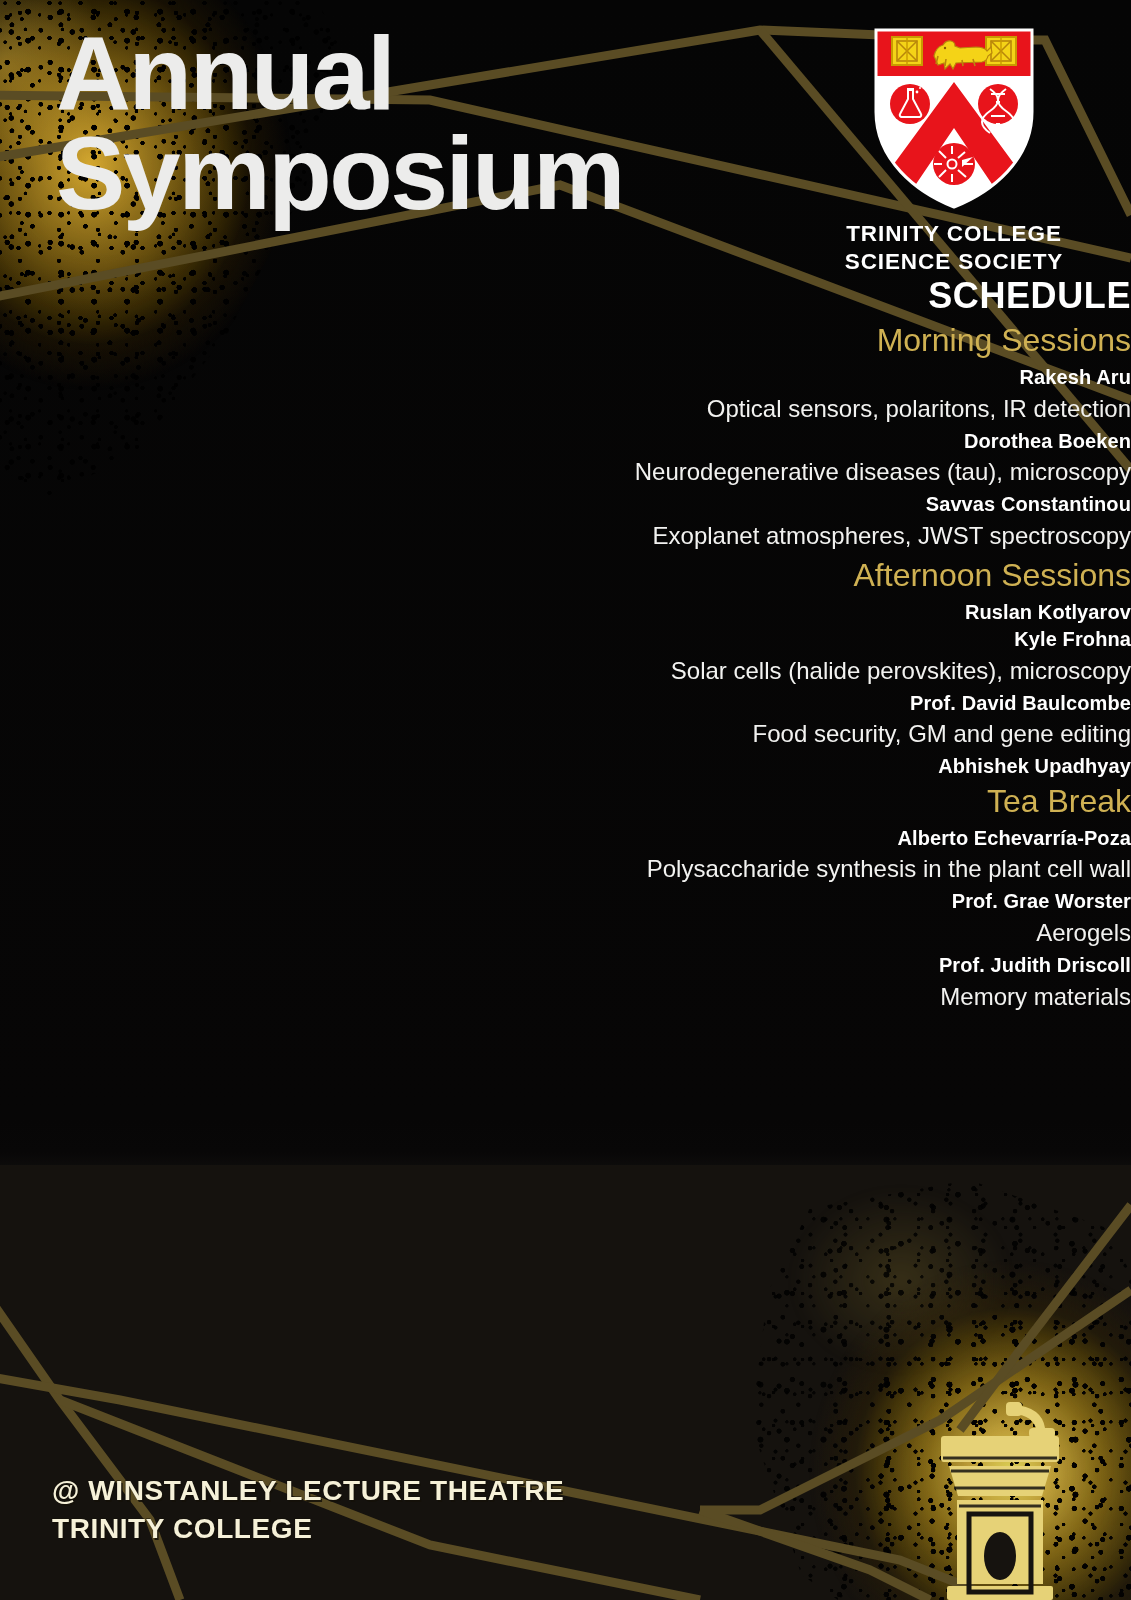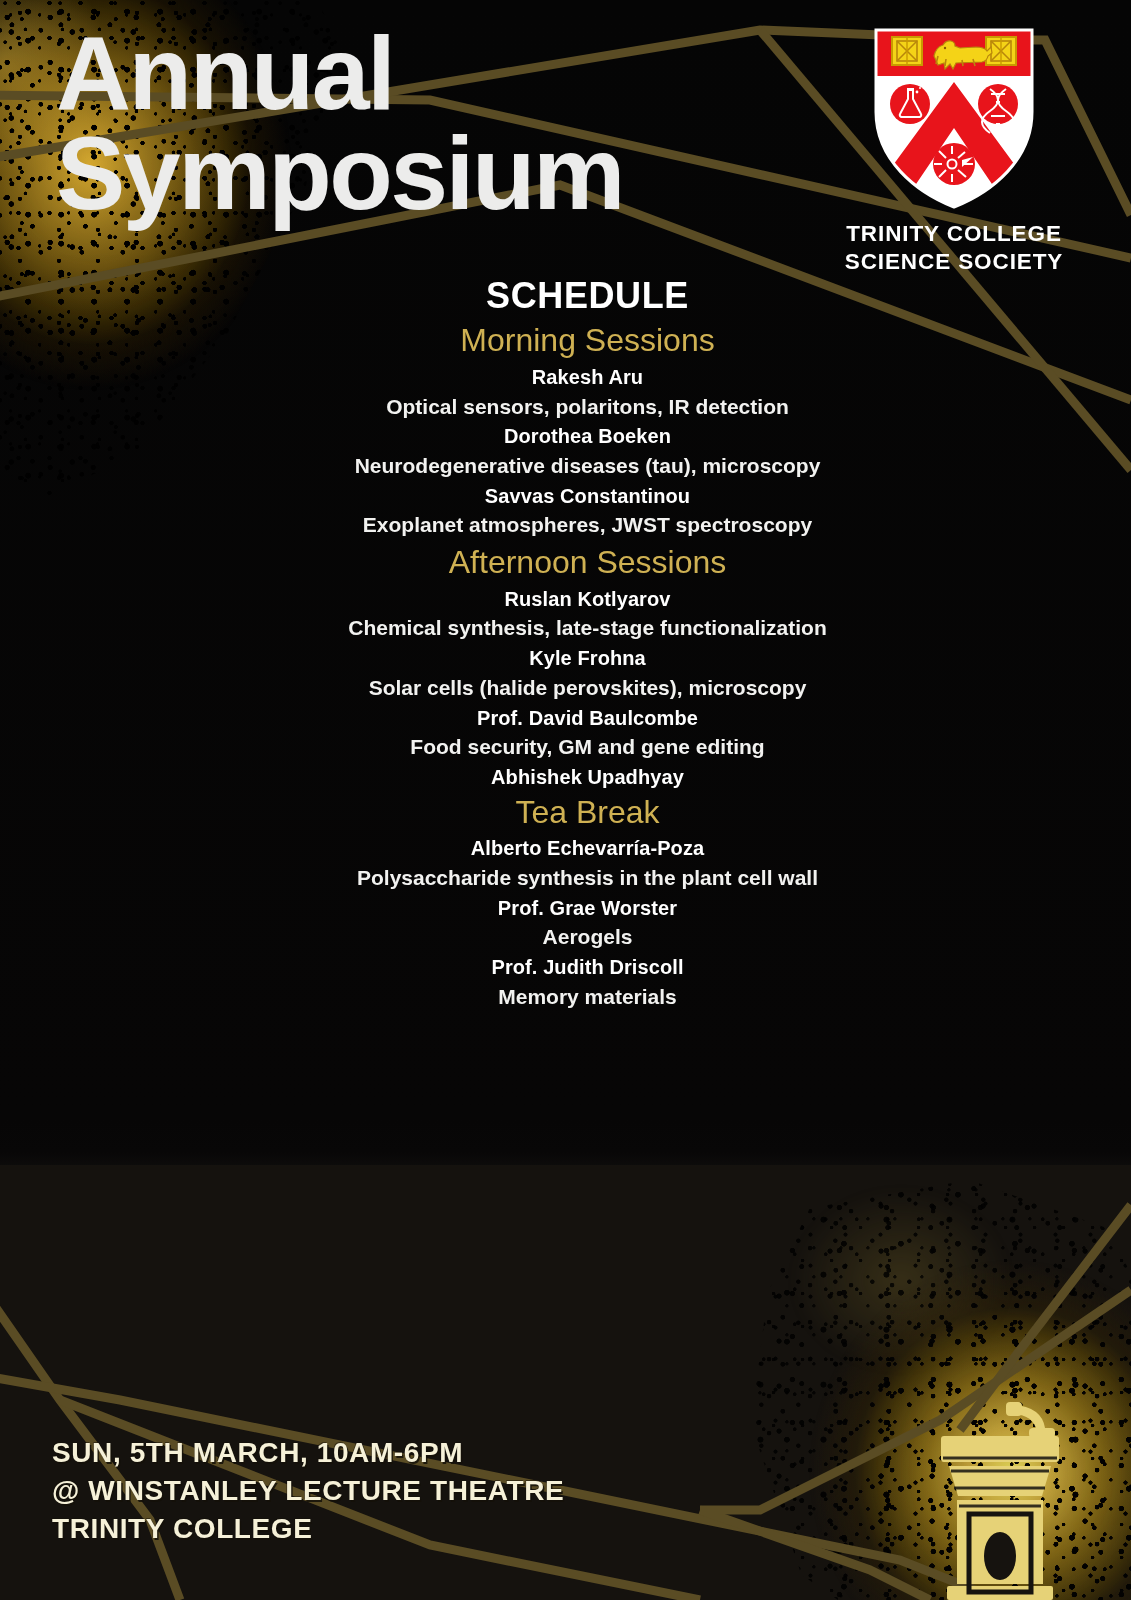--- a/index.html
+++ b/index.html
@@ -126,21 +126,21 @@
     font-weight:700;
     font-size:22.5px;
     line-height:1.24;
     letter-spacing:.9px;
   }
 
   
   .schedule{
     position:absolute;
     left:0; right:0; top:276px;
-    text-align:center;
+    text-align:right;
     z-index:5;
     padding-left:44px;
   }
   .sched-head{
     color:#ffffff;
     font-weight:700;
     font-size:36px;
     letter-spacing:.6px;
     line-height:1.12;
     margin:0 0 4px 0;
@@ -156,22 +156,22 @@
   }
   .speaker{
     color:#ffffff;
     font-weight:700;
     font-size:20px;
     line-height:1.38;
     letter-spacing:.1px;
   }
   .topic{
     color:#f2f2f0;
-    font-weight:700;
-    font-size:21px;
+    font-weight:400;
+    font-size:24px;
     line-height:1.42;
     margin-bottom:2px;
   }
 
   
   .footer{
     position:absolute;
     left:52px; bottom:52px;
     z-index:6;
     color:#f6f1d8;
@@ -316,21 +316,20 @@
       <div class="topic">Optical sensors, polaritons, IR detection</div>
       <div class="speaker">Dorothea Boeken</div>
       <div class="topic">Neurodegenerative diseases (tau), microscopy</div>
       <div class="speaker">Savvas Constantinou</div>
       <div class="topic">Exoplanet atmospheres, JWST spectroscopy</div>
     </div>
 
     <div class="block">
       <div class="block-title">Afternoon Sessions</div>
       <div class="speaker">Ruslan Kotlyarov</div>
-      <div class="topic">Chemical synthesis, late-stage functionalization</div>
       <div class="speaker">Kyle Frohna</div>
       <div class="topic">Solar cells (halide perovskites), microscopy</div>
       <div class="speaker">Prof. David Baulcombe</div>
       <div class="topic">Food security, GM and gene editing</div>
       <div class="speaker">Abhishek Upadhyay</div>
     </div>
 
     <div class="block">
       <div class="block-title">Tea Break</div>
       <div class="speaker">Alberto Echevarría-Poza</div>
@@ -364,18 +363,17 @@
 
     <g stroke="#16130f" stroke-width="3" opacity=".85">
       <line x1="20" y1="88" x2="134" y2="88"></line>
       <line x1="28" y1="101" x2="126" y2="101"></line>
       <line x1="31" y1="118" x2="122" y2="118"></line>
       <line x1="36" y1="136" x2="118" y2="136"></line>
     </g>
   </svg>
 
   <div class="footer">
-    <div>SUN, 5TH MARCH, 10AM-6PM</div>
     <div>@ WINSTANLEY LECTURE THEATRE</div>
     <div>TRINITY COLLEGE</div>
   </div>
 
 </div>
 
 </body></html>

